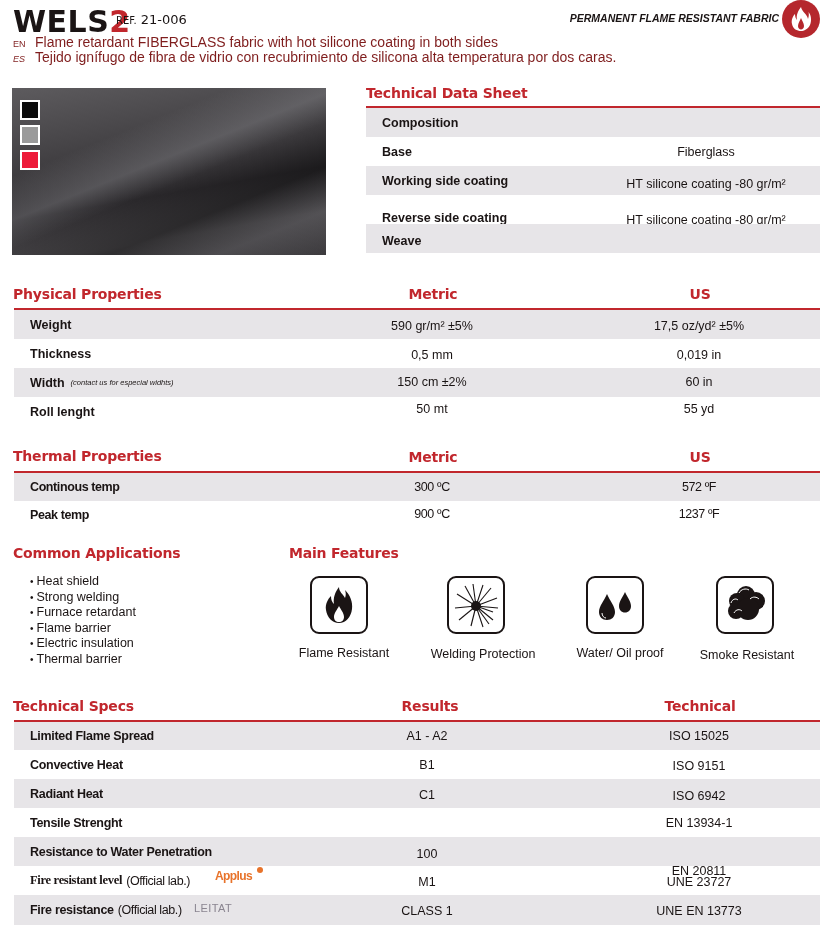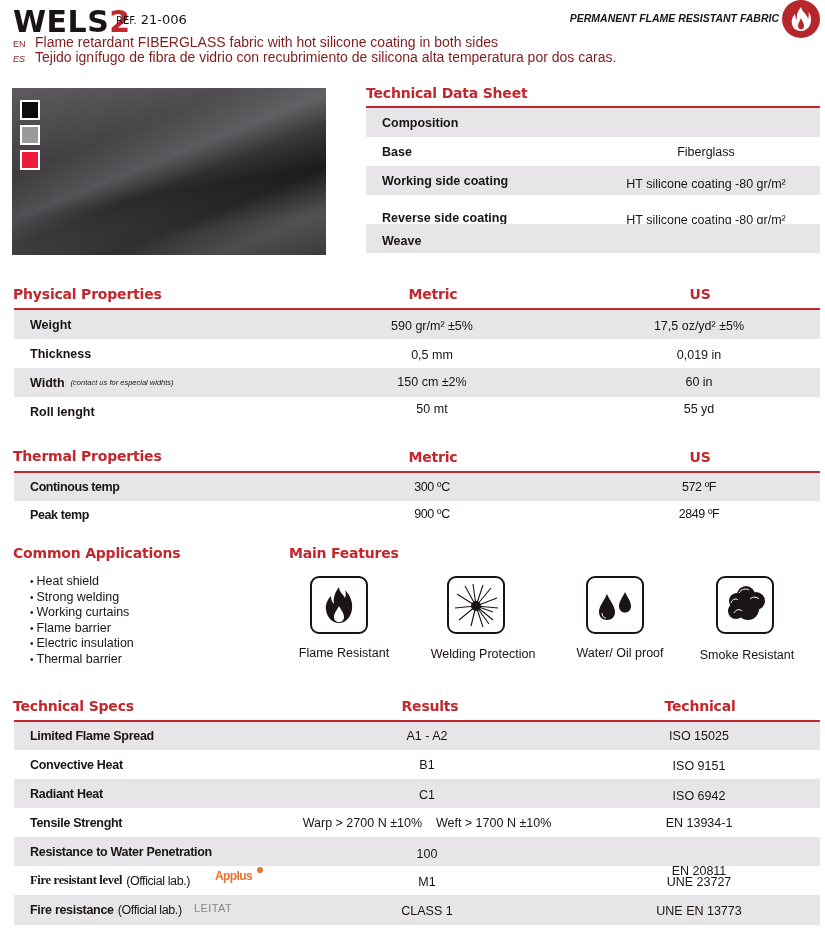--- a/index.html
+++ b/index.html
@@ -129,28 +129,28 @@
 <div class="abs red-line" style="left:14px; top:471px; width:806px;"></div>
 
 <div class="row shade" style="left:14px; top:473px; width:806px; height:28px;">
     <span class="lbl" style="letter-spacing:-0.4px;">Continous temp</span>
     <span class="cell" style="left:333px; width:170px; top:7px; letter-spacing:-0.4px;">300 ºC</span>
     <span class="cell" style="left:600px; width:170px; top:7px; letter-spacing:-0.4px;">572 ºF</span>
   </div>
 <div class="row" style="left:14px; top:501px; width:806px; height:28px;">
     <span class="lbl" style="letter-spacing:-0.4px;">Peak temp</span>
     <span class="cell" style="left:333px; width:170px; top:6px; letter-spacing:-0.4px;">900 ºC</span>
-    <span class="cell" style="left:600px; width:170px; top:6px; letter-spacing:-0.4px;">2849 ºF</span>
+    <span class="cell" style="left:600px; width:170px; top:6px; letter-spacing:-0.4px;">1237 ºF</span>
   </div>
 
 <div class="abs sec-h" style="left:13px; top:545px;">Common Applications</div>
 <ul class="abs apps">
   <li>Heat shield</li>
   <li>Strong welding</li>
-  <li>Working curtains</li>
+  <li>Furnace retardant</li>
   <li>Flame barrier</li>
   <li>Electric insulation</li>
   <li>Thermal barrier</li>
 </ul>
 
 <div class="abs sec-h" style="left:289px; top:545px;">Main Features</div>
 
 <div class="abs feat-icon" style="left:310px; top:576px;">
   <svg width="30" height="38" viewBox="0 0 30 38">
       <path d="M15 1 C15 6 19 8 21 12 C22 9 22 7 21 4 C26 9 29 16 28 23 C27 31 22 37 15 37 C8 37 3 31 2 24 C1 18 4 13 7 10 C7 14 8 16 10 18 C9 12 11 6 15 1 Z M15 20 C13 24 10 27 10 31 C10 34 12 36 15 36 C18 36 20 34 20 31 C20 27 17 24 15 20 Z" fill="#1a1414" fill-rule="evenodd"></path>
@@ -218,21 +218,20 @@
     <span class="cell" style="left:313px; width:200px; top:8px;">B1</span>
     <span class="cell" style="left:600px; width:170px; top:9px;">ISO 9151</span>
   </div>
 <div class="row shade" style="left:14px; top:779px; width:806px; height:29px;">
     <span class="lbl" style="letter-spacing:-0.3px;">Radiant Heat</span>
     <span class="cell" style="left:313px; width:200px; top:9px;">C1</span>
     <span class="cell" style="left:600px; width:170px; top:10px;">ISO 6942</span>
   </div>
 <div class="row" style="left:14px; top:808px; width:806px; height:29px;">
     <span class="lbl" style="letter-spacing:-0.3px;">Tensile Strenght</span>
-    <span class="cell" style="left:263px; width:300px; top:8px; white-space:pre;">Warp &gt; 2700 N ±10%    Weft &gt; 1700 N ±10%</span>
     <span class="cell" style="left:600px; width:170px; top:8px;">EN 13934-1</span>
   </div>
 <div class="row shade" style="left:14px; top:837px; width:806px; height:29px;">
     <span class="lbl" style="letter-spacing:-0.3px;">Resistance to Water Penetration</span>
     <span class="cell" style="left:313px; width:200px; top:10px;">100</span>
     <span class="cell" style="left:600px; width:170px; top:7px;margin-top:20px;">EN 20811</span>
   </div>
 <div class="row" style="left:14px; top:866px; width:806px; height:29px;">
     <span class="lbl" style="letter-spacing:-0.3px;font-family:Liberation Serif, serif;">Fire resistant level</span>
     <span class="normal" style="margin-left:4px; letter-spacing:-0.4px;">(Official lab.)</span>

